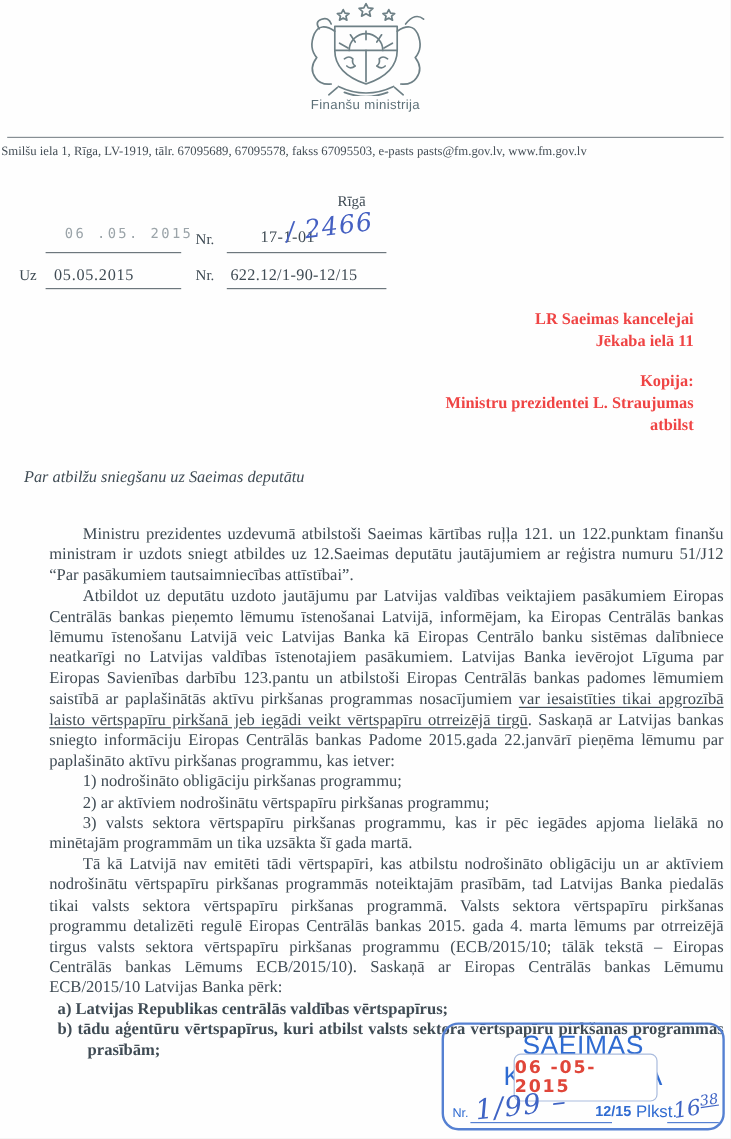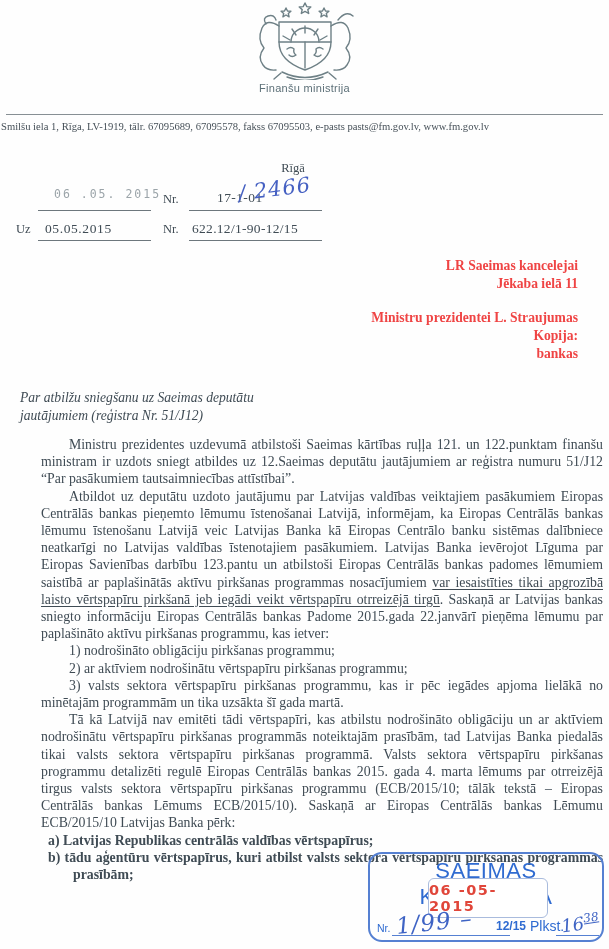--- a/index.html
+++ b/index.html
@@ -157,28 +157,27 @@
   <div class="in-date">05.05.2015</div>
   <div class="field-line line-2a"></div>
   <div class="nr-label-2">Nr.</div>
   <div class="in-number">622.12/1-90-12/15</div>
   <div class="field-line line-2b"></div>
 
   <div class="addressee">
     <div>LR Saeimas kancelejai</div>
     <div>Jēkaba ielā 11</div>
     <div class="gap"></div>
+    <div>Kopija:</div>
     <div>Ministru prezidentei L. Straujumas</div>
-    <div>Kopija:</div>
-    <div>bankas</div>
+    <div>atbilst</div>
   </div>
 
   <div class="subject">
     <div>Par atbilžu sniegšanu uz Saeimas deputātu</div>
-    <div>jautājumiem (reģistra Nr. 51/J12)</div>
   </div>
 
   <div class="body-text">
     <p class="para">Ministru prezidentes uzdevumā atbilstoši Saeimas kārtības ruļļa 121. un 122.punktam finanšu ministram ir uzdots sniegt atbildes uz 12.Saeimas deputātu jautājumiem ar reģistra numuru 51/J12 “Par pasākumiem tautsaimniecības attīstībai”.</p>
     <p class="para"><span>Atbildot uz deputātu uzdoto jautājumu par Latvijas valdības veiktajiem pasākumiem Eiropas Centrālās bankas pieņemto lēmumu īstenošanai Latvijā, informējam, ka Eiropas Centrālās bankas lēmumu īstenošanu Latvijā veic Latvijas Banka kā Eiropas Centrālo banku sistēmas dalībniece neatkarīgi no Latvijas valdības īstenotajiem pasākumiem. Latvijas Banka ievērojot Līguma par Eiropas Savienības darbību 123.pantu un atbilstoši Eiropas Centrālās bankas padomes lēmumiem saistībā ar paplašinātās aktīvu pirkšanas programmas nosacījumiem </span><span class="uline">var iesaistīties tikai apgrozībā laisto vērtspapīru pirkšanā jeb iegādi veikt vērtspapīru otrreizējā tirgū</span><span>. Saskaņā ar Latvijas bankas sniegto informāciju Eiropas Centrālās bankas Padome 2015.gada 22.janvārī pieņēma lēmumu par paplašināto aktīvu pirkšanas programmu, kas ietver:</span></p>
     <p class="para">1) nodrošināto obligāciju pirkšanas programmu;</p>
     <p class="para">2) ar aktīviem nodrošinātu vērtspapīru pirkšanas programmu;</p>
     <p class="para">3) valsts sektora vērtspapīru pirkšanas programmu, kas ir pēc iegādes apjoma lielākā no minētajām programmām un tika uzsākta šī gada martā.</p>
     <p class="para">Tā kā Latvijā nav emitēti tādi vērtspapīri, kas atbilstu nodrošināto obligāciju un ar aktīviem nodrošinātu vērtspapīru pirkšanas programmās noteiktajām prasībām, tad Latvijas Banka piedalās tikai valsts sektora vērtspapīru pirkšanas programmā. Valsts sektora vērtspapīru pirkšanas programmu detalizēti regulē Eiropas Centrālās bankas 2015. gada 4. marta lēmums par otrreizējā tirgus valsts sektora vērtspapīru pirkšanas programmu (ECB/2015/10; tālāk tekstā – Eiropas Centrālās bankas Lēmums ECB/2015/10). Saskaņā ar Eiropas Centrālās bankas Lēmumu ECB/2015/10 Latvijas Banka pērk:</p>
     <p class="list2-item">a) Latvijas Republikas centrālās valdības vērtspapīrus;</p>

